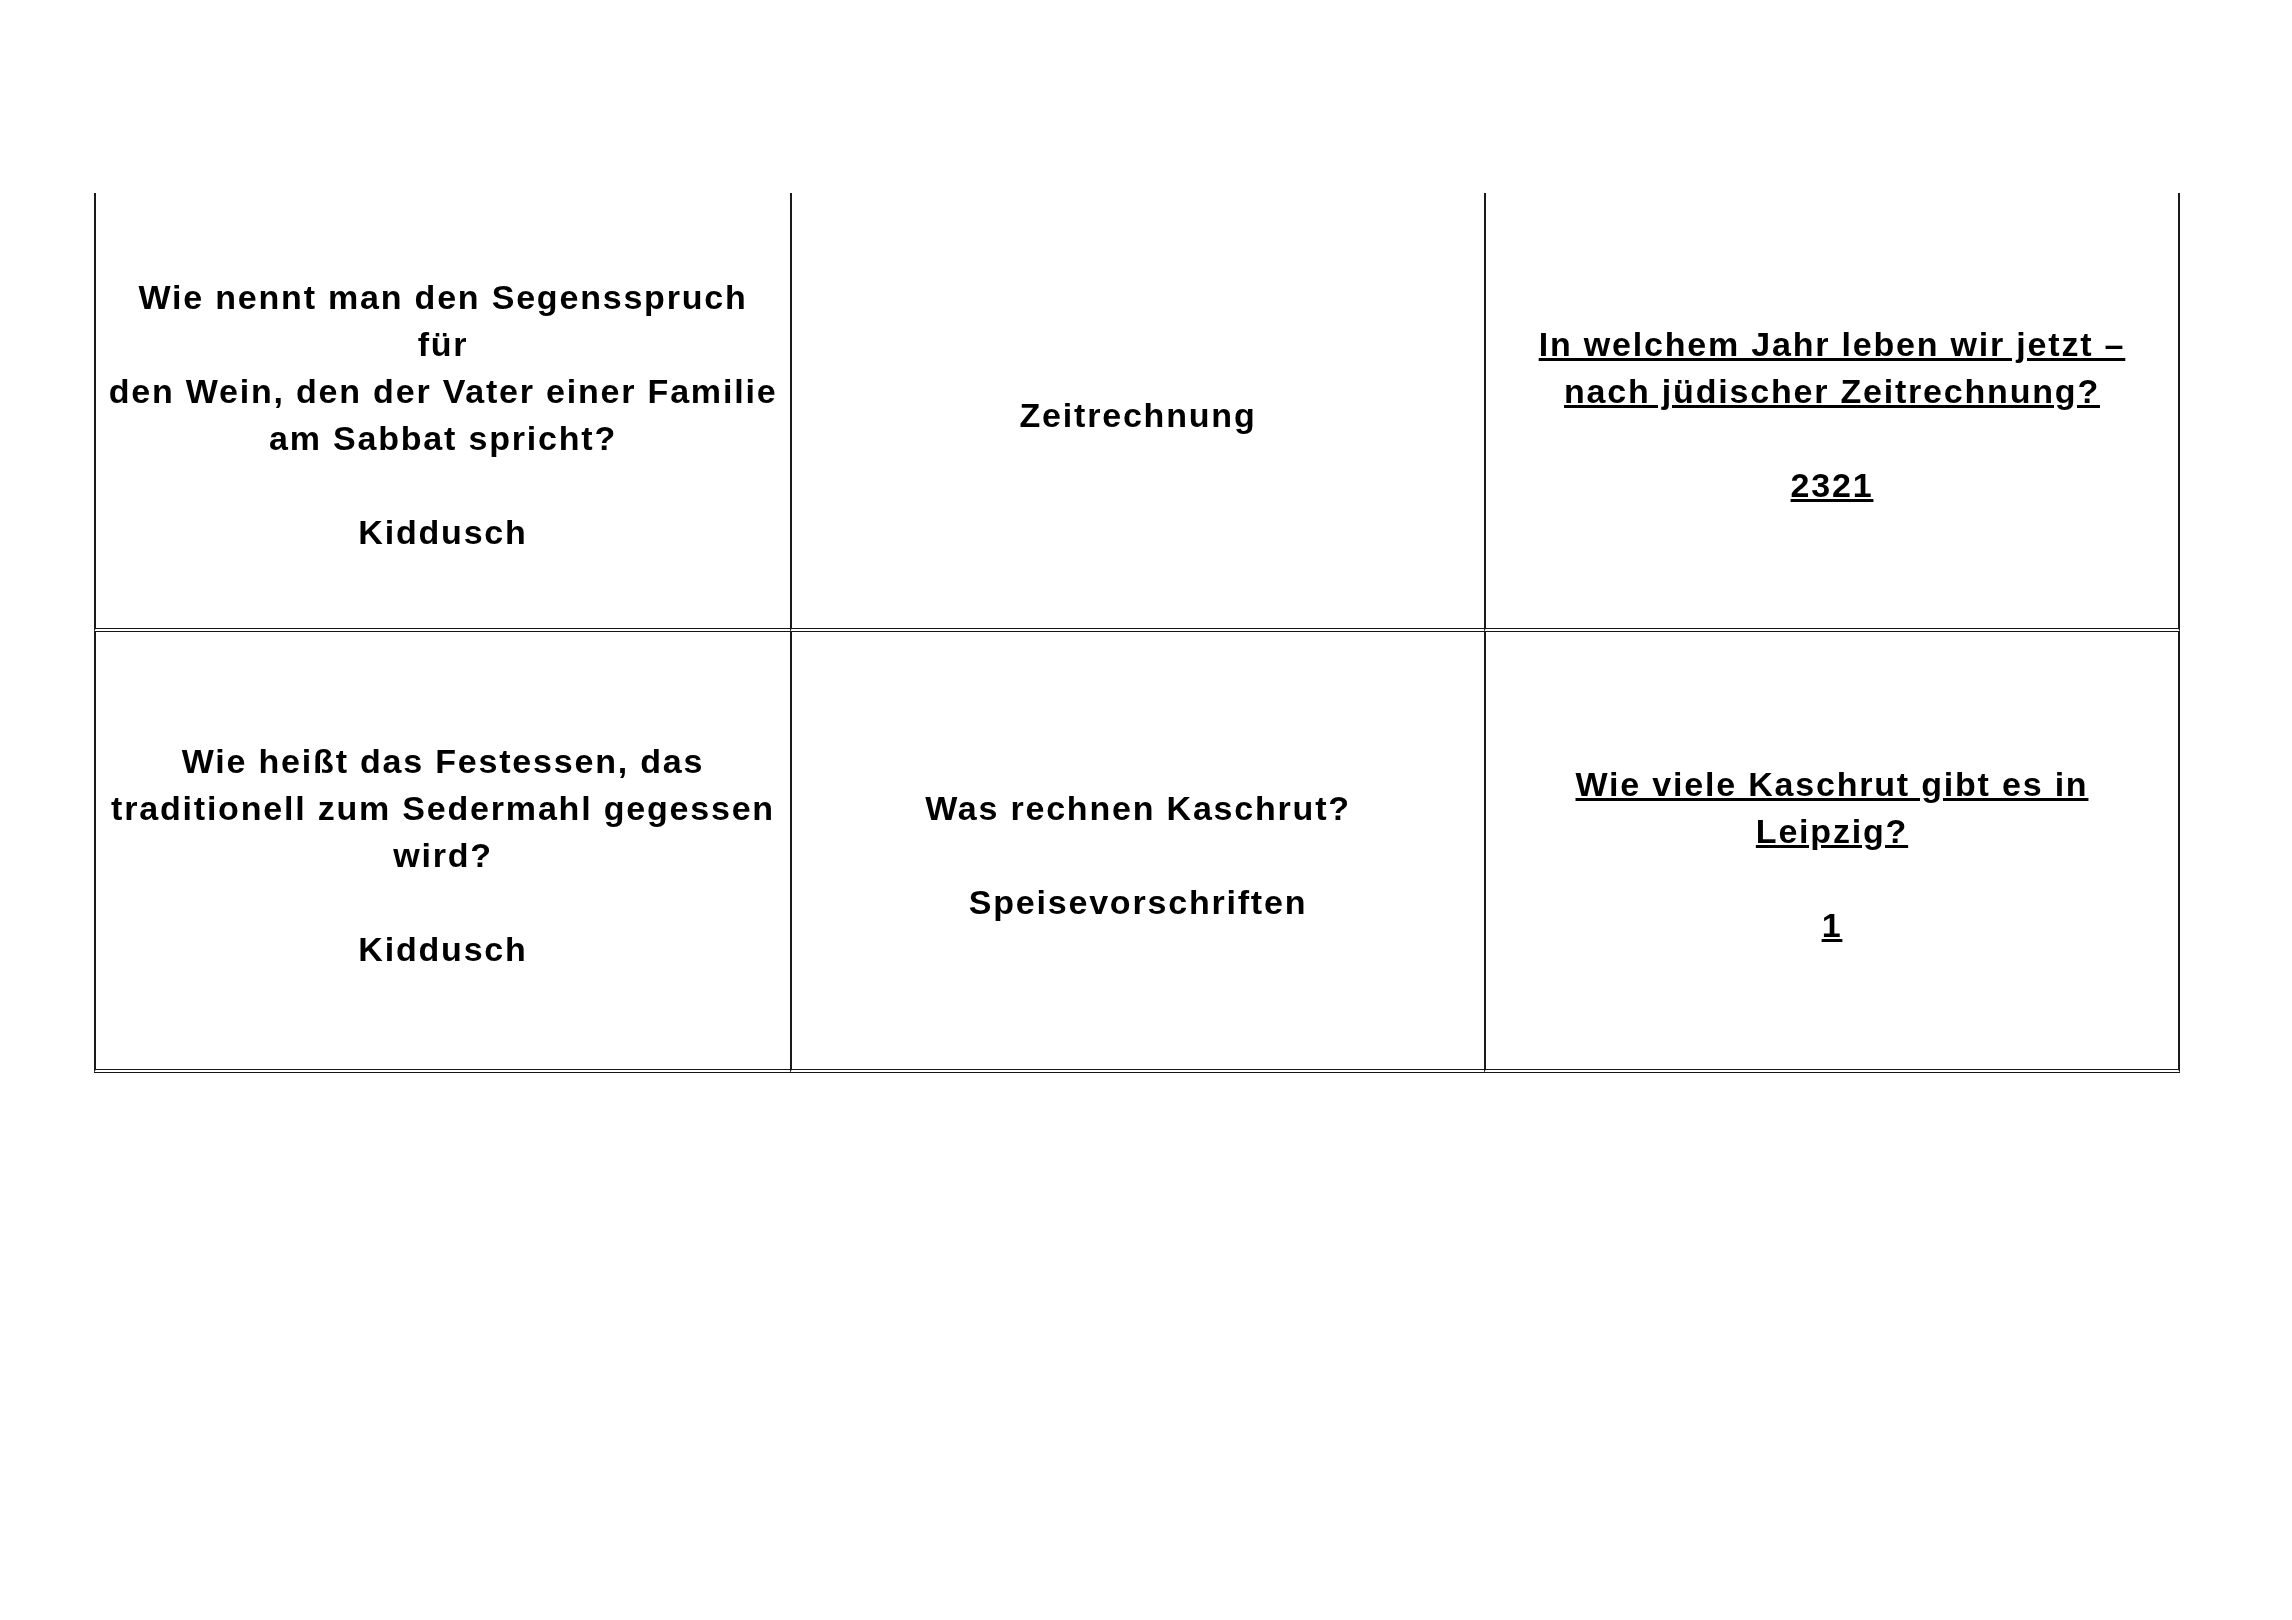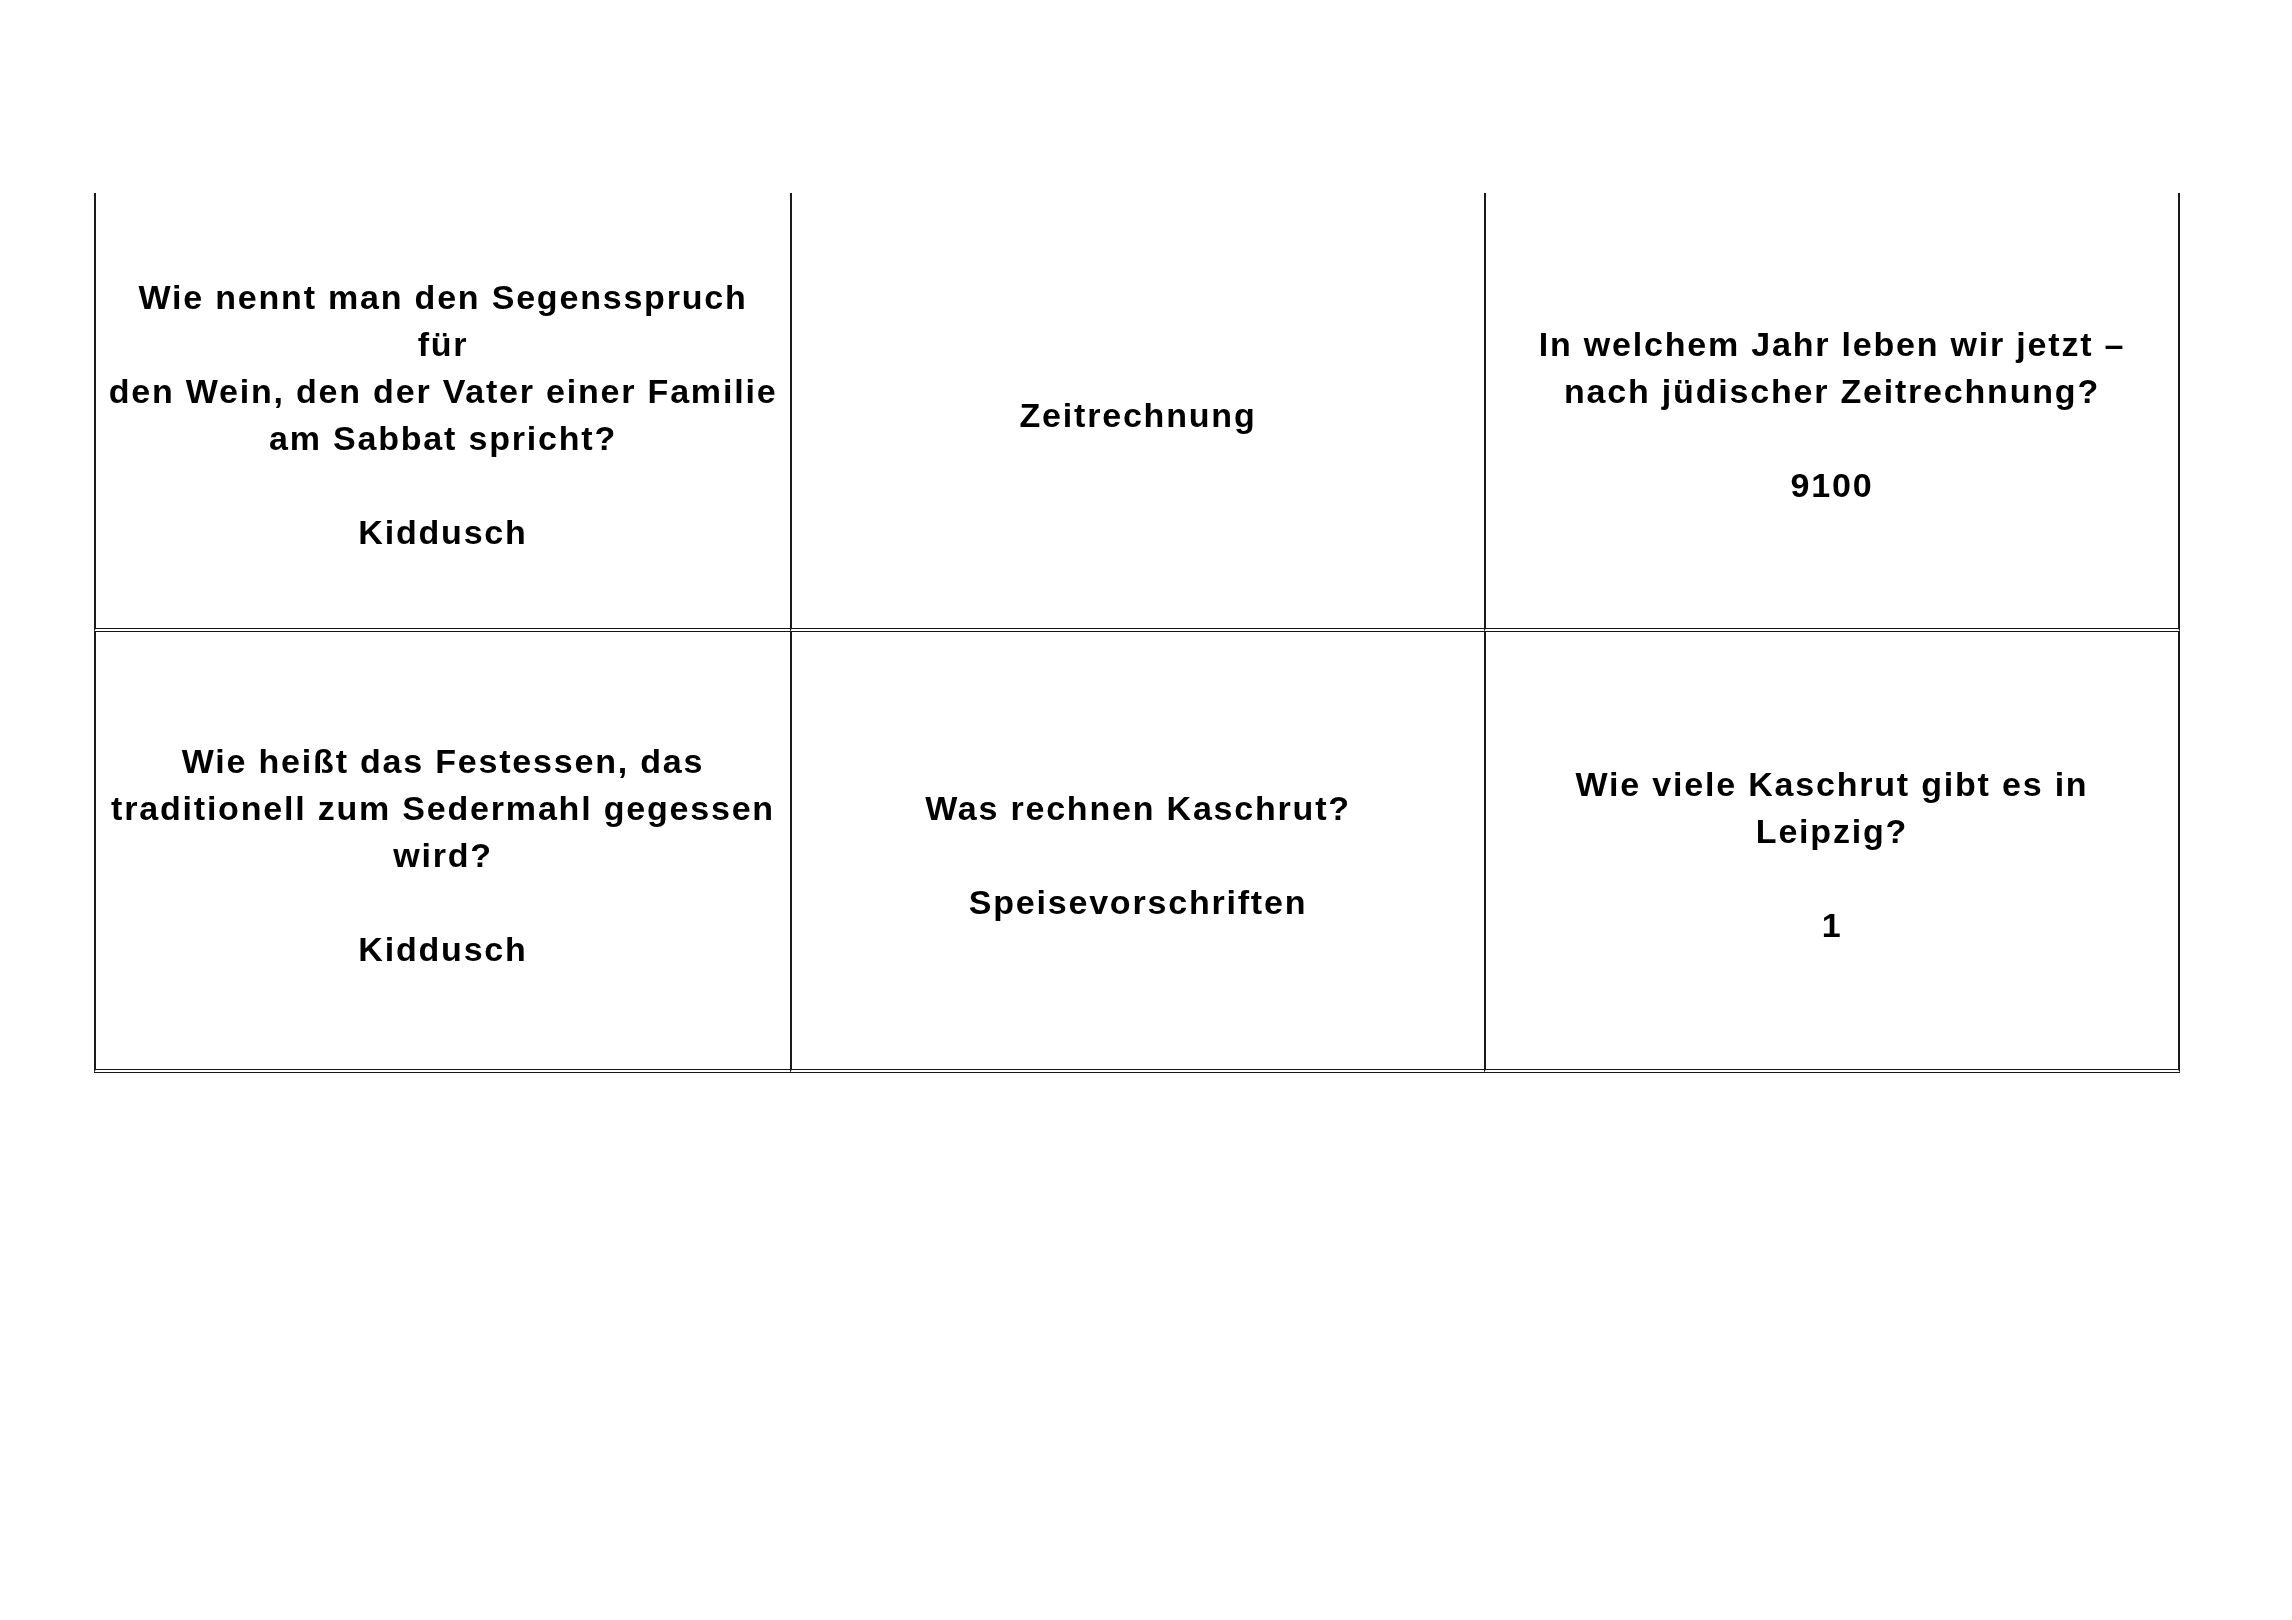--- a/index.html
+++ b/index.html
@@ -30,20 +30,21 @@
     display: flex;
     flex-direction: column;
     justify-content: center;
     align-items: center;
     gap: 47px;
     text-align: center;
     padding: 9px 12.5px 0 12.5px;
   }
   .cell.last-col {
     border-right: 2.7px solid #1a1a1a;
+    text-decoration: underline;
   }
   .cell.row-divider {
     border-bottom: 4.5px double #161616;
   }
   .cell.table-bottom {
     border-bottom: 4.5px double #161616;
   }
   .question, .answer {
     margin: 0;
     font-weight: bold;
@@ -65,21 +66,21 @@
 den Wein, den der Vater einer Familie
 am Sabbat spricht?</p>
       <p class="answer">Kiddusch</p>
     </div>
     <div class="cell row-divider">
       <p class="answer">Zeitrechnung</p>
     </div>
     <div class="cell row-divider last-col">
       <p class="question">In welchem Jahr leben wir jetzt –
 nach jüdischer Zeitrechnung?</p>
-      <p class="answer">9100</p>
+      <p class="answer">2321</p>
     </div>
 
     <div class="cell table-bottom">
       <p class="question">Wie heißt das Festessen, das
 traditionell zum Sedermahl gegessen
 wird?</p>
       <p class="answer">Kiddusch</p>
     </div>
     <div class="cell table-bottom">
       <p class="question">Was rechnen Kaschrut?</p>

